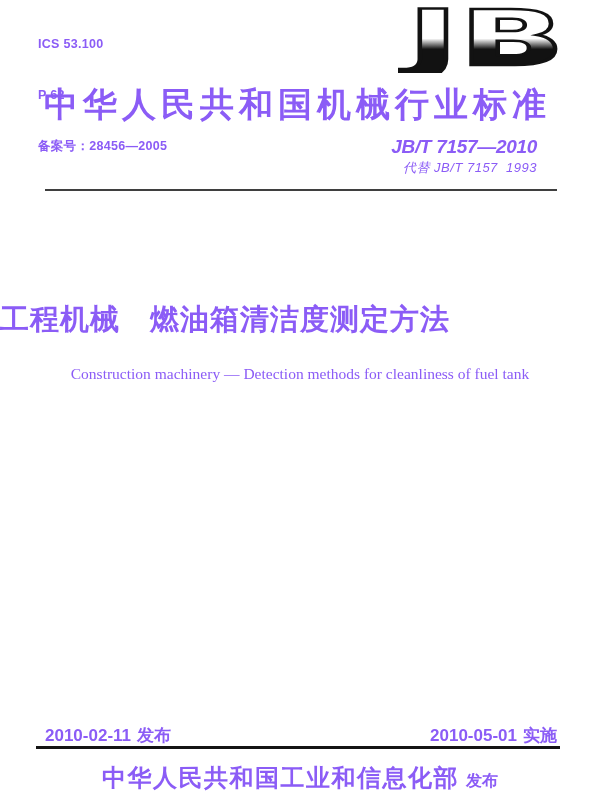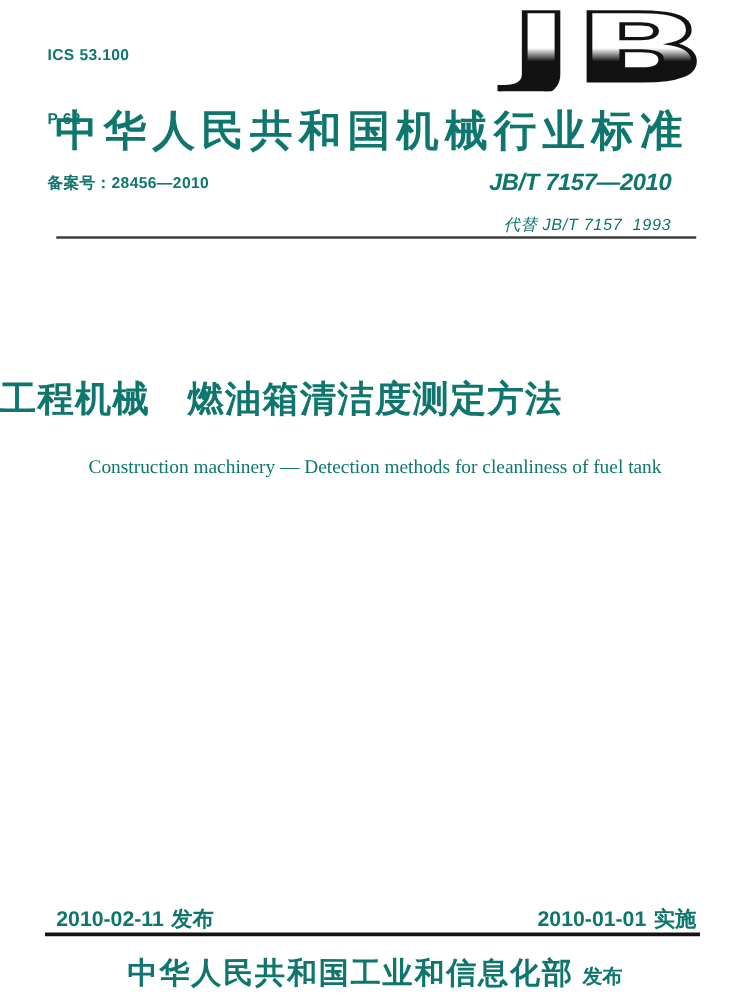--- a/index.html
+++ b/index.html
@@ -3,21 +3,21 @@
 <meta charset="utf-8">
 <style>
   html, body { margin: 0; padding: 0; background: #ffffff; }
   .page {
     position: relative;
     width: 600px;
     height: 796px;
     background: #ffffff;
     overflow: hidden;
     font-family: "Liberation Sans", sans-serif;
-    color: #0f766e;
+    color: #8b5cf6;
   }
 
   
   .meta-block {
     position: absolute;
     left: 38px;
     top: 2px;
     font-size: 12.5px;
     font-weight: bold;
     line-height: 17px;
@@ -53,21 +53,21 @@
     top: 136px;
     text-align: right;
     font-style: italic;
   }
   .std-code {
     font-size: 19px;
     font-weight: bold;
     letter-spacing: -0.3px;
   }
   .std-replaces {
-    margin-top: 13px;
+    margin-top: 1px;
     font-size: 13px;
     white-space: pre;
     letter-spacing: 0.5px;
   }
 
   .rule-top {
     position: absolute;
     left: 45px;
     top: 189px;
     width: 512px;
@@ -138,21 +138,21 @@
   }
 </style>
 </head>
 <body>
 
 <div class="page">
 
   <div class="meta-block">
     <div>ICS 53.100</div>
     <div>P 62</div>
-    <div>备案号：28456—2010</div>
+    <div>备案号：28456—2005</div>
   </div>
 
   <div class="logo-wrap">
     <svg width="180" height="70" viewBox="0 0 180 70">
       <defs>
         <linearGradient id="jbfill" x1="0" y1="0" x2="0" y2="1">
           <stop offset="0" stop-color="#ffffff"></stop>
           <stop offset="0.50" stop-color="#ffffff"></stop>
           <stop offset="0.62" stop-color="#121212"></stop>
           <stop offset="1" stop-color="#121212"></stop>
@@ -169,21 +169,21 @@
     <div class="std-replaces">代替 JB/T 7157  1993</div>
   </div>
 
   <div class="rule-top"></div>
 
   <div class="cn-title">工程机械　燃油箱清洁度测定方法</div>
   <div class="en-title">Construction machinery — Detection methods for cleanliness of fuel tank</div>
 
   <div class="date-row">
     <div><span>2010-02-11</span><span class="lbl">发布</span></div>
-    <div><span>2010-01-01</span><span class="lbl">实施</span></div>
+    <div><span>2010-05-01</span><span class="lbl">实施</span></div>
   </div>
 
   <div class="rule-bottom"></div>
 
   <div class="publisher-row">
     <span class="publisher-name">中华人民共和国工业和信息化部</span><span class="publisher-suffix">发布</span>
   </div>
 
 </div>
 

